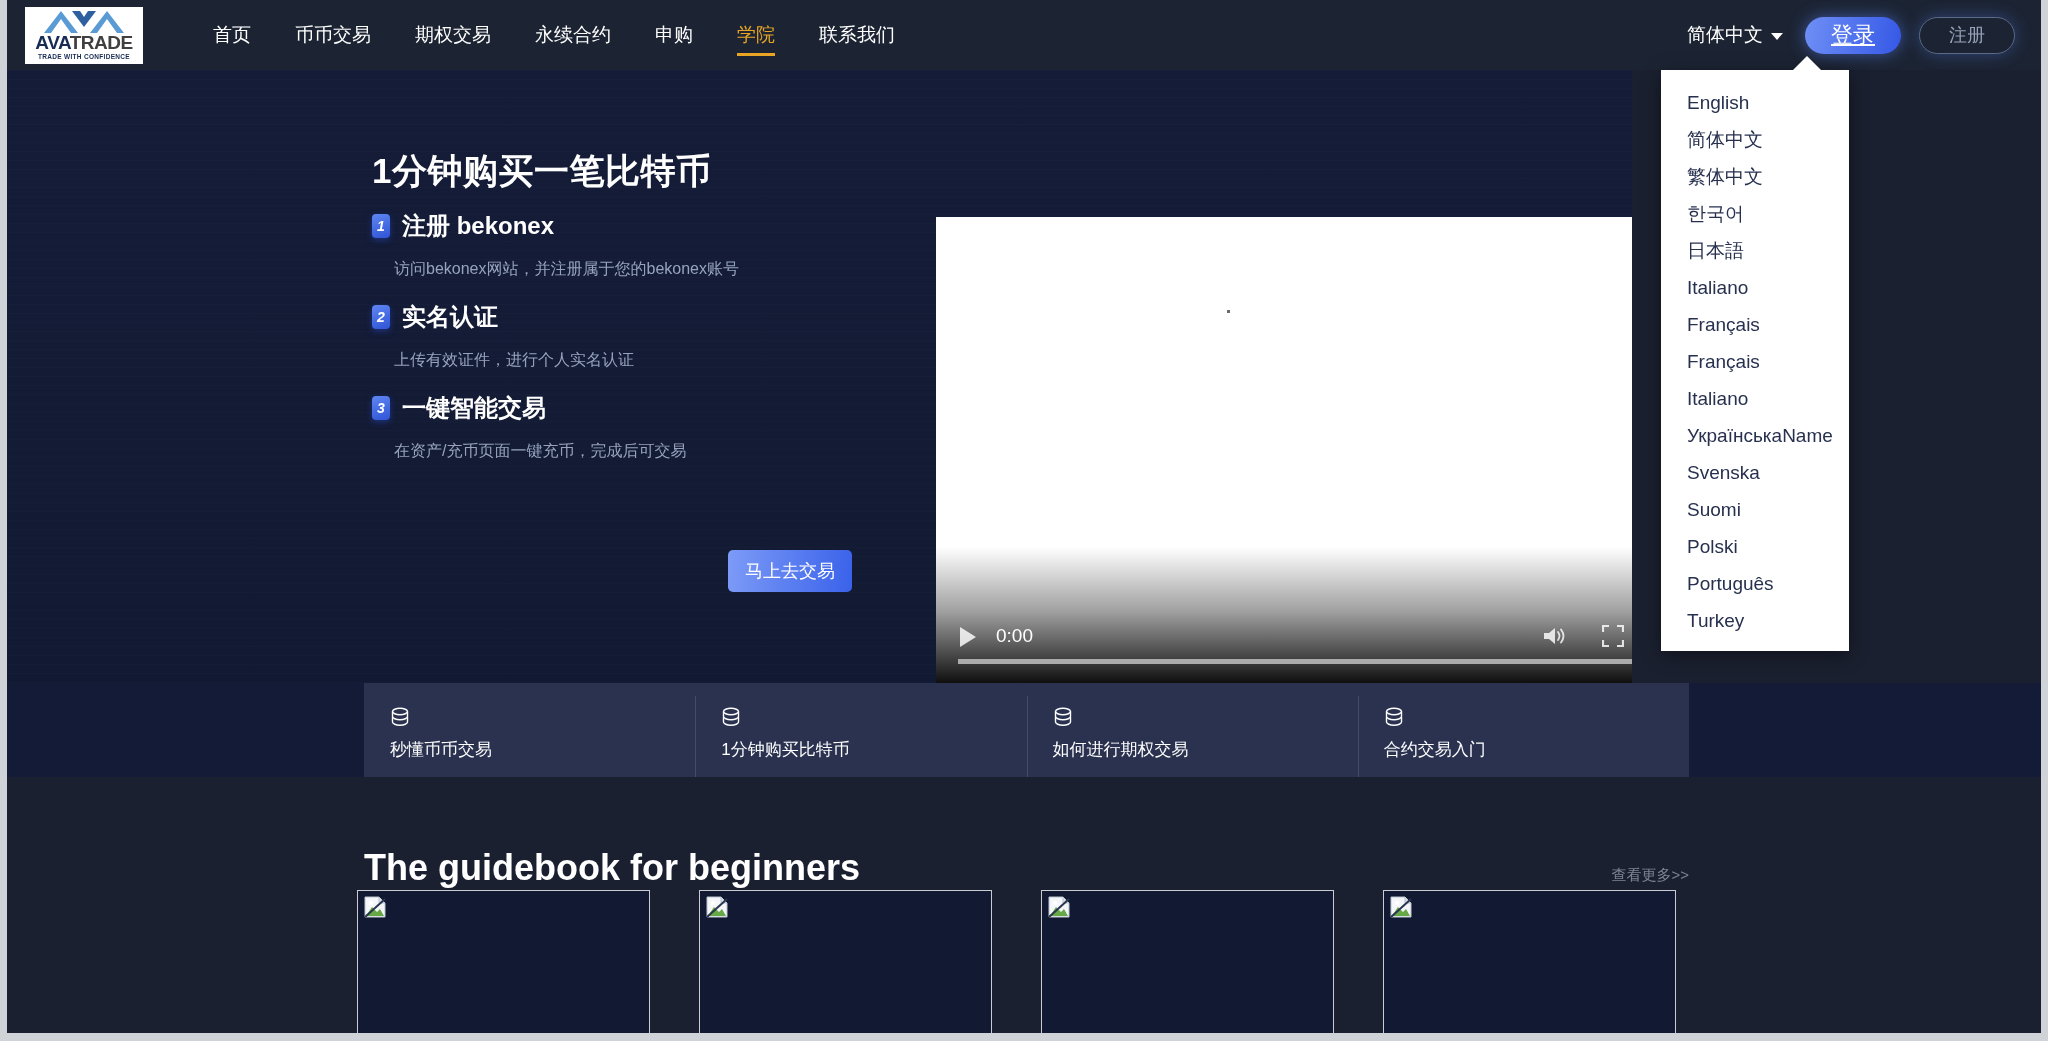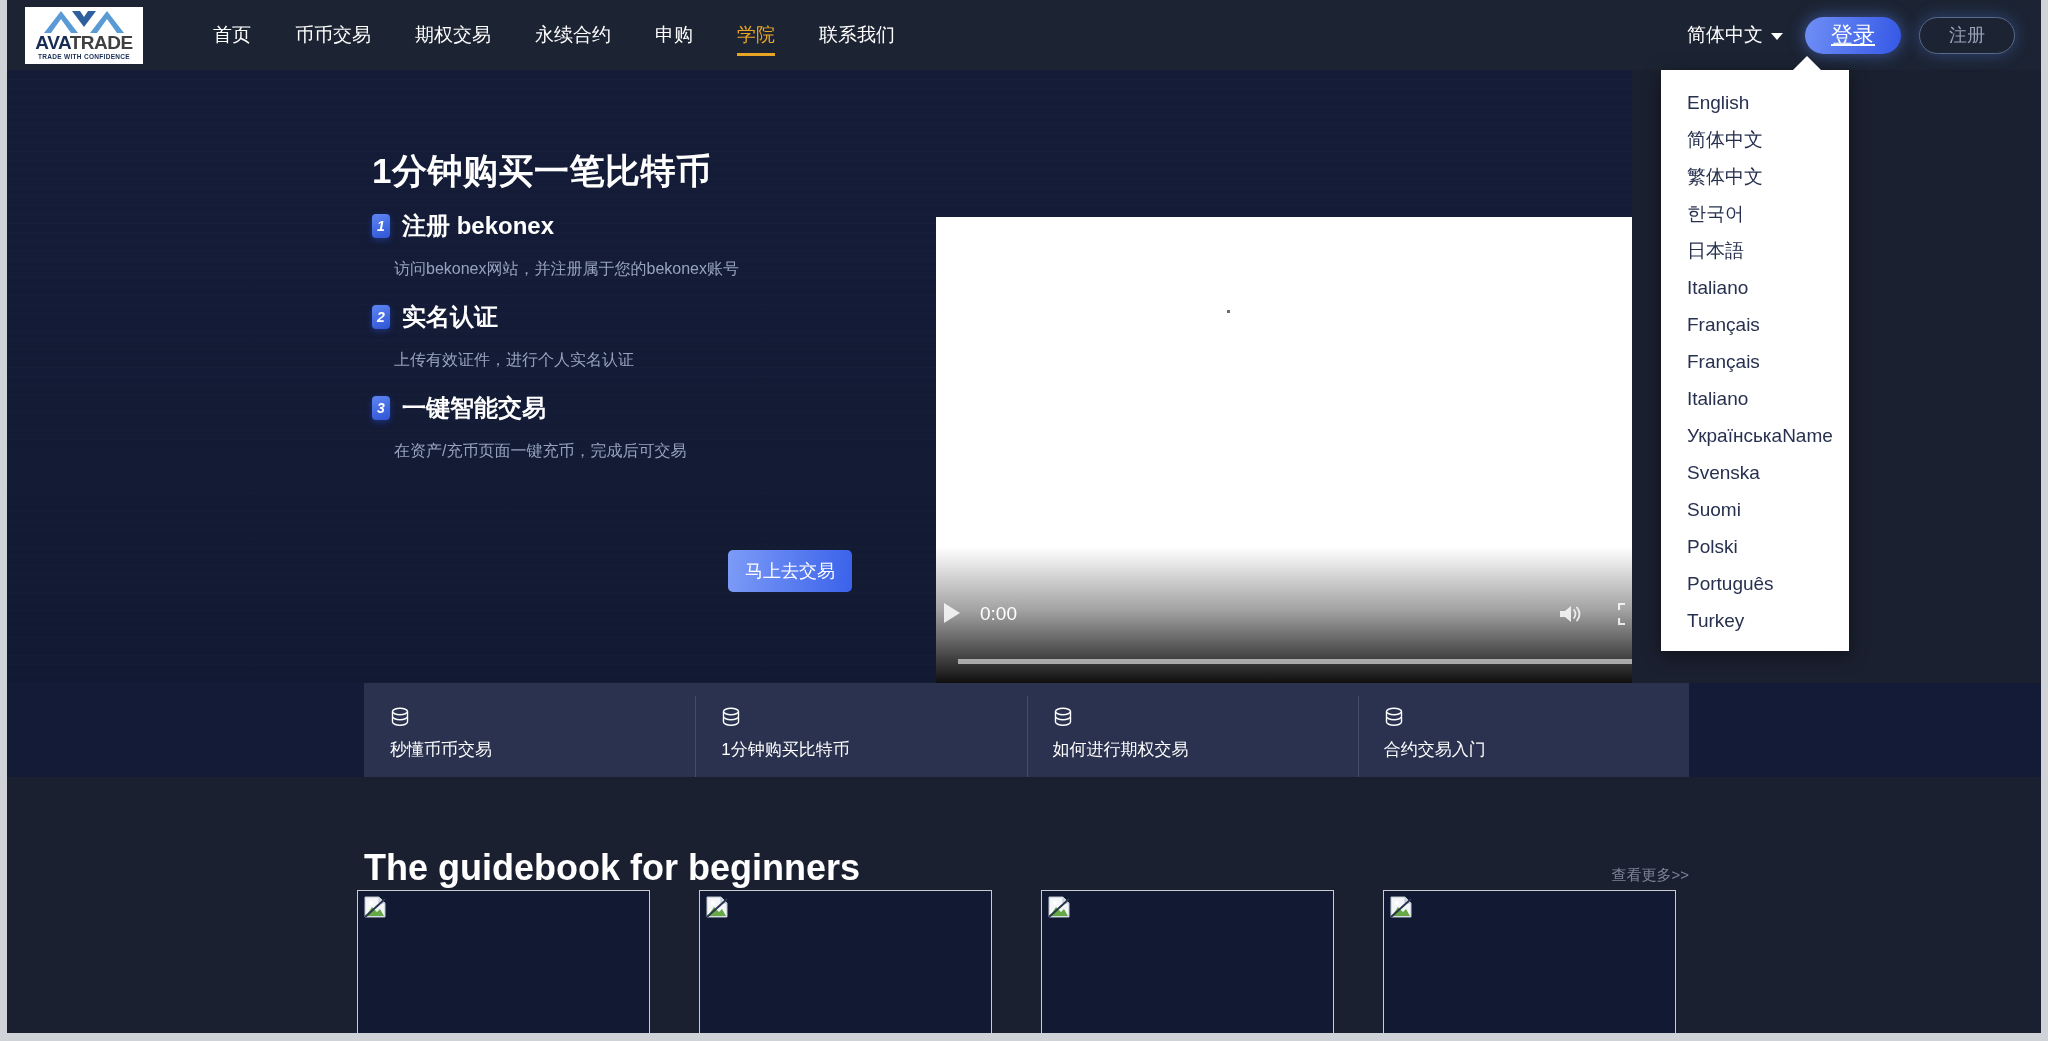--- a/index.html
+++ b/index.html
@@ -136,21 +136,21 @@
     position:absolute; left:929px; top:147px; width:752px; height:473px;
     background:#ffffff; overflow:hidden;
   }
   .video-dot { position:absolute; left:291px; top:93px; width:3px; height:3px; background:#6b6b6b; }
   .video-grad {
     position:absolute; left:0; right:0; bottom:0; height:143px;
     background:linear-gradient(180deg,rgba(255,255,255,1) 0%,rgba(160,160,160,1) 45%,rgba(30,30,30,1) 90%,#000 100%);
   }
   .video-controls {
     position:absolute; left:0; right:0; bottom:43px; height:44px;
-    display:flex; align-items:flex-start; padding:0 8px;
+    display:flex; align-items:flex-end; padding:0 24px;
   }
   .vc-play {
     width:0;height:0;border-top:10px solid transparent;border-bottom:10px solid transparent;
     border-left:16px solid rgba(255,255,255,.82); cursor:pointer; margin-right:20px;
   }
   .vc-time { color:#ffffff; font-size:19px; font-family:inherit; }
   .vc-right { margin-left:auto; display:flex; align-items:center; gap:36px; }
   .vc-icon { opacity:.82; cursor:pointer; display:flex; }
   .vc-kebab { display:flex; flex-direction:column; gap:3px; cursor:pointer; }
   .vc-kebab i { width:4px; height:4px; border-radius:50%; background:rgba(255,255,255,.82); display:block; }

